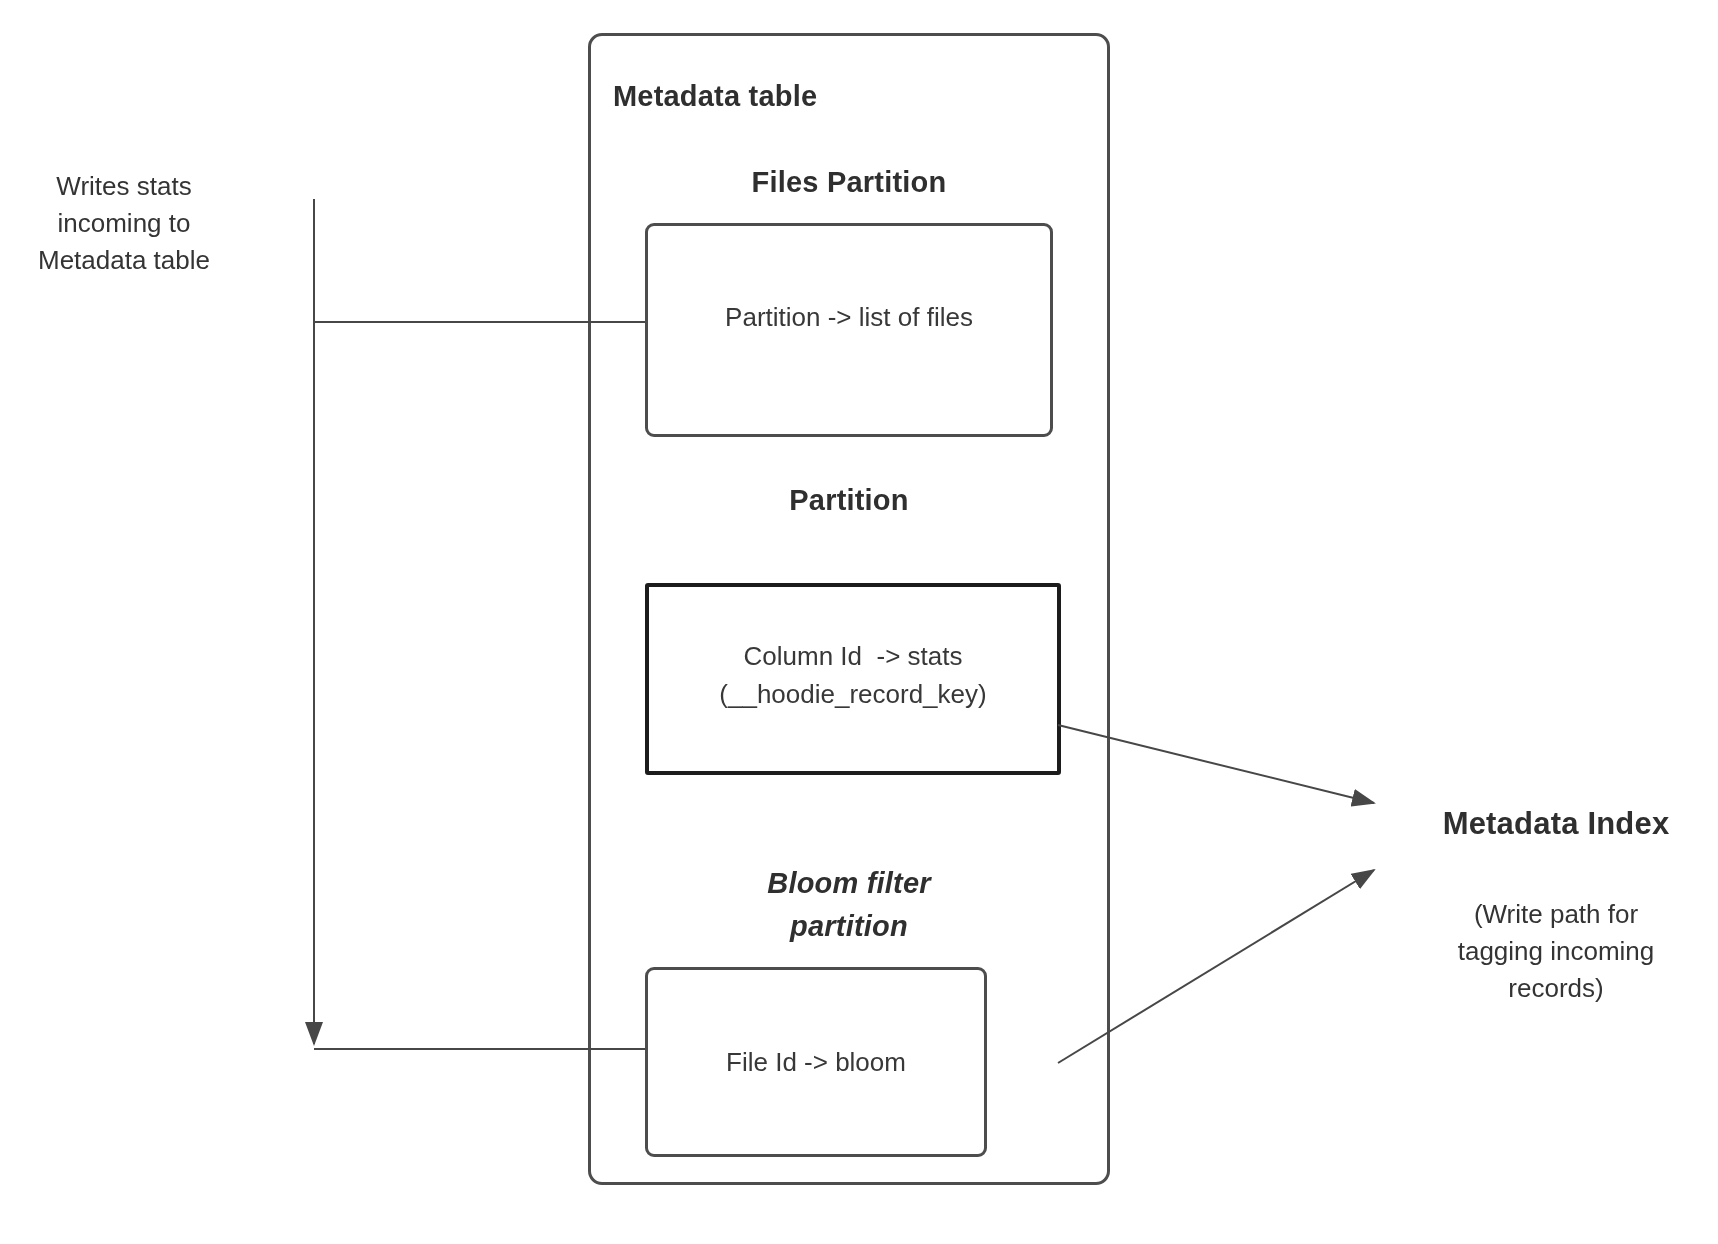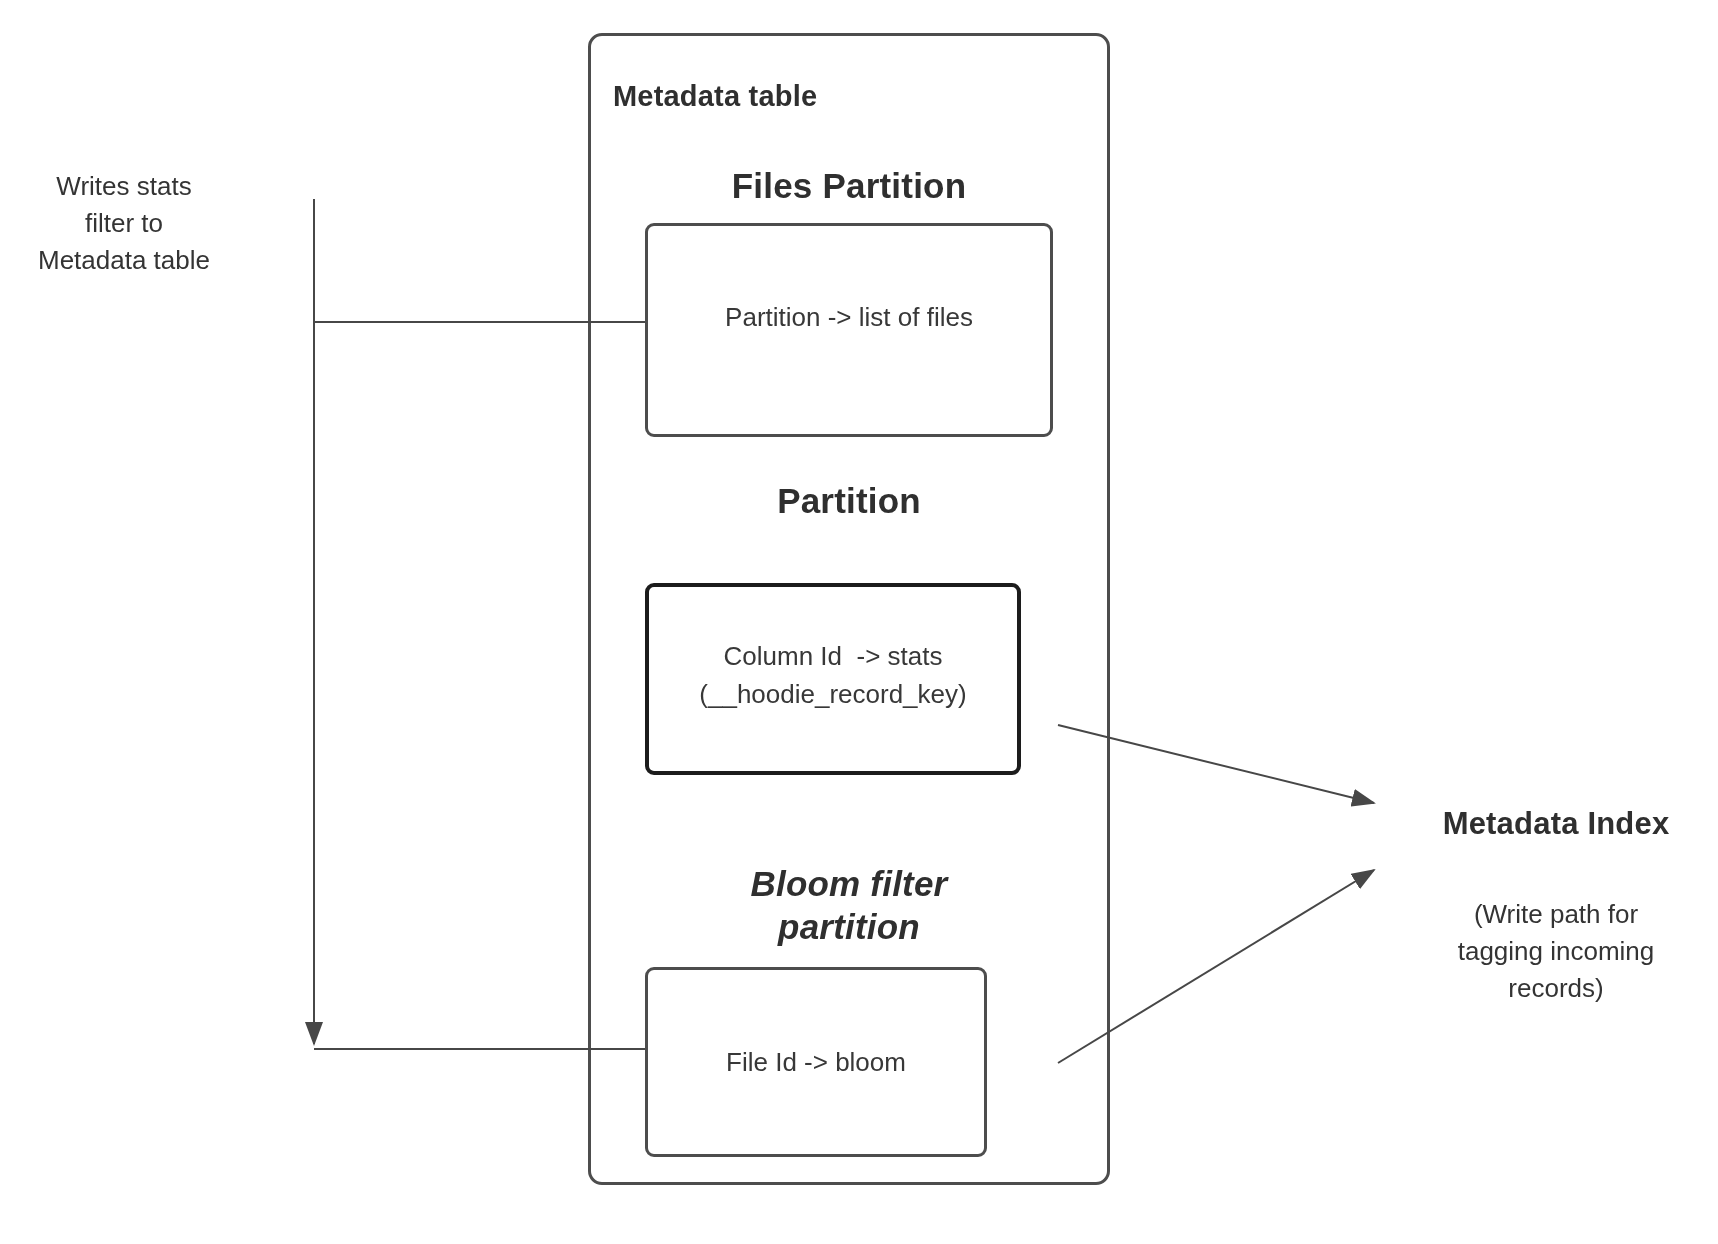--- a/index.html
+++ b/index.html
@@ -16,38 +16,38 @@
   .overlay path{stroke:var(--c-line);stroke-width:2;fill:none;}
   .container{
     position:absolute;left:588px;top:33px;width:522px;height:1152px;
     border:3px solid var(--c-border);border-radius:14px;box-sizing:border-box;z-index:1;
   }
   .title{
     position:absolute;left:613px;top:80px;font-size:29px;font-weight:bold;z-index:2;
     letter-spacing:0.2px;
   }
   .heading{
-    position:absolute;left:645px;width:408px;text-align:center;font-size:35px;font-weight:bold;
+    position:absolute;left:645px;width:408px;text-align:center;font-size:29px;font-weight:bold;
     z-index:2;letter-spacing:0.2px;
   }
   .files-heading{top:166px;}
   .stats-heading{top:478px;line-height:45px;}
   .bloom-heading{top:862px;line-height:43px;font-style:italic;}
   .box{
     position:absolute;box-sizing:border-box;background:var(--c-background);z-index:2;
     display:flex;flex-direction:column;align-items:center;justify-content:center;
     font-size:26px;text-align:center;color:#383838;
   }
   .files-box{
     left:645px;top:223px;width:408px;height:214px;
     border:3px solid var(--c-border);border-radius:9px;padding-bottom:26px;
   }
   .stats-box{
-    left:645px;top:583px;width:376px;height:192px;
-    border:4px solid var(--c-stats-border);border-radius:9px;padding-bottom:8px;line-height:38px;
+    left:645px;top:583px;width:416px;height:192px;
+    border:4px solid var(--c-stats-border);border-radius:3px;padding-bottom:8px;line-height:38px;
   }
   .bloom-box{
     left:645px;top:967px;width:342px;height:190px;
     border:3px solid var(--c-border);border-radius:9px;
   }
   .note{
     position:absolute;left:14px;top:168px;width:220px;text-align:center;
     font-size:26px;line-height:37px;z-index:2;color:#343434;
   }
   .index-title{
@@ -73,21 +73,21 @@
     </defs>
     <path d="M314,199 L314,1044" marker-end="url(#arrowhead)"></path>
     <path d="M314,322 L645,322"></path>
     <path d="M314,1049 L645,1049"></path>
     <path d="M1058,725 L1374,803" marker-end="url(#arrowhead)"></path>
     <path d="M1058,1063 L1374,870" marker-end="url(#arrowhead)"></path>
   </svg>
 
   <div class="note">
     <div>Writes stats</div>
-    <div>filter to</div>
+    <div>incoming to</div>
     <div>Metadata table</div>
   </div>
 
   <div class="container"></div>
 
   <div class="title">Metadata table</div>
 
   <div class="heading files-heading">Files Partition</div>
 
   <div class="box files-box">

